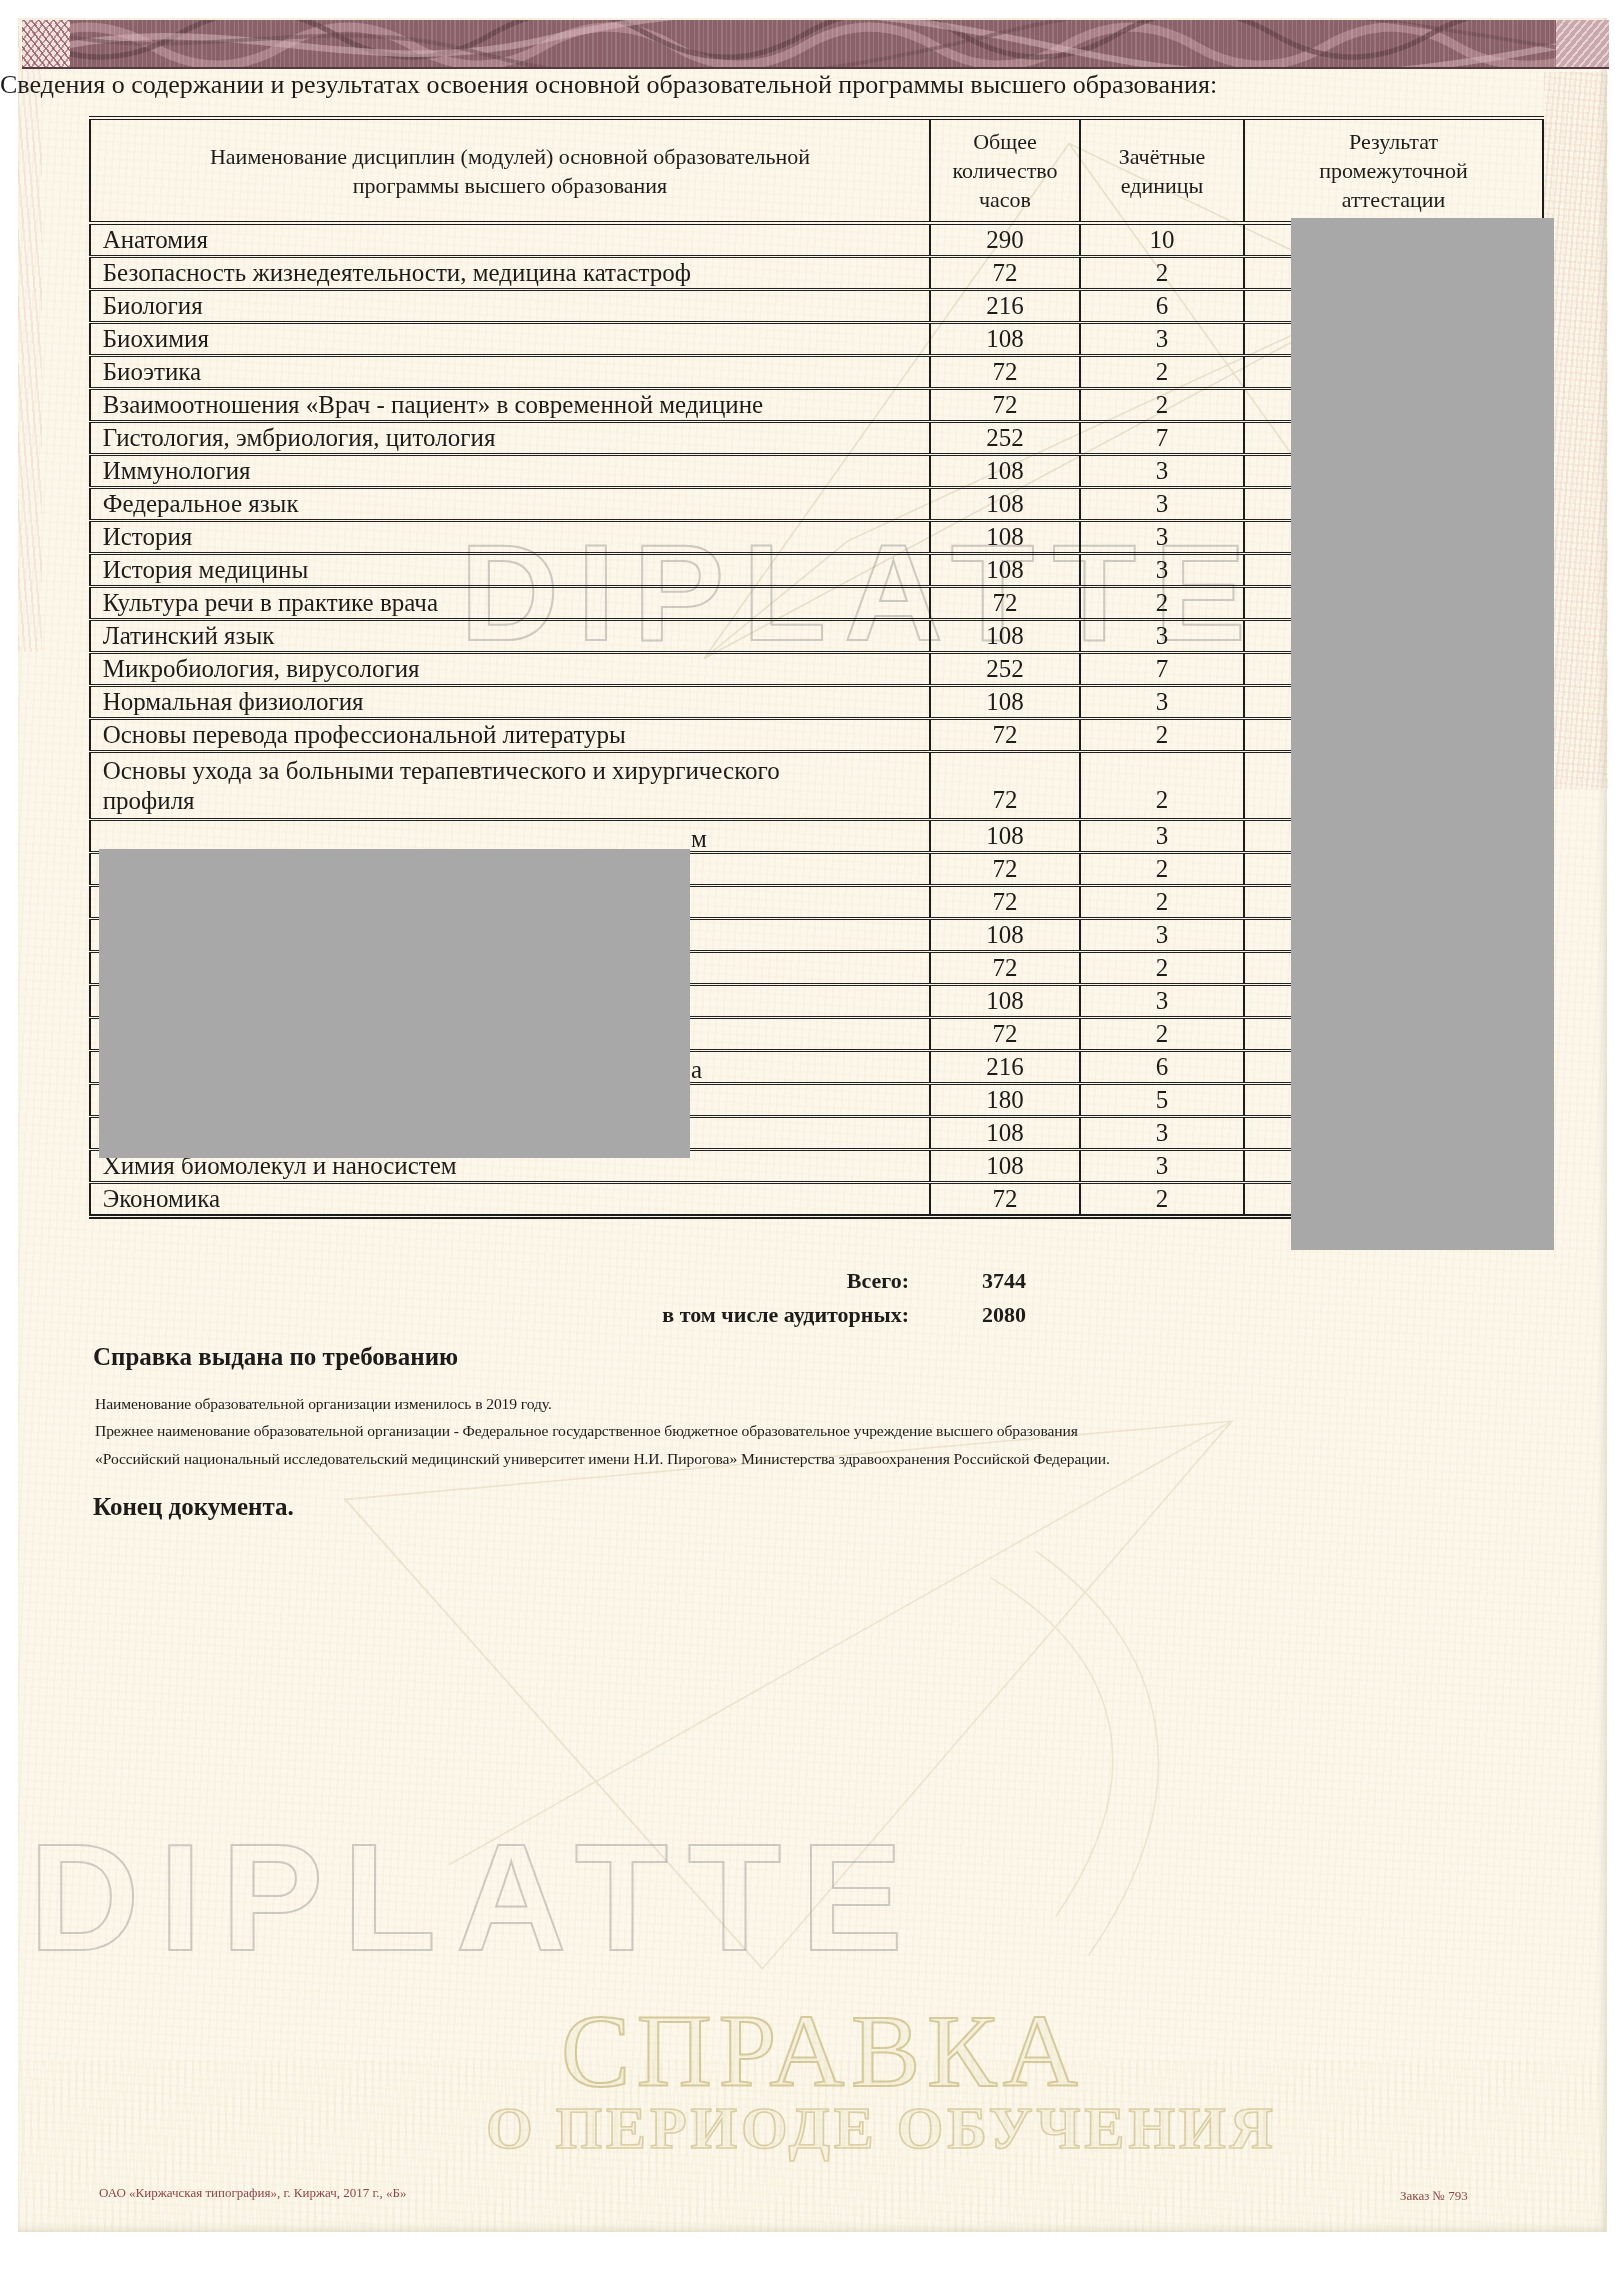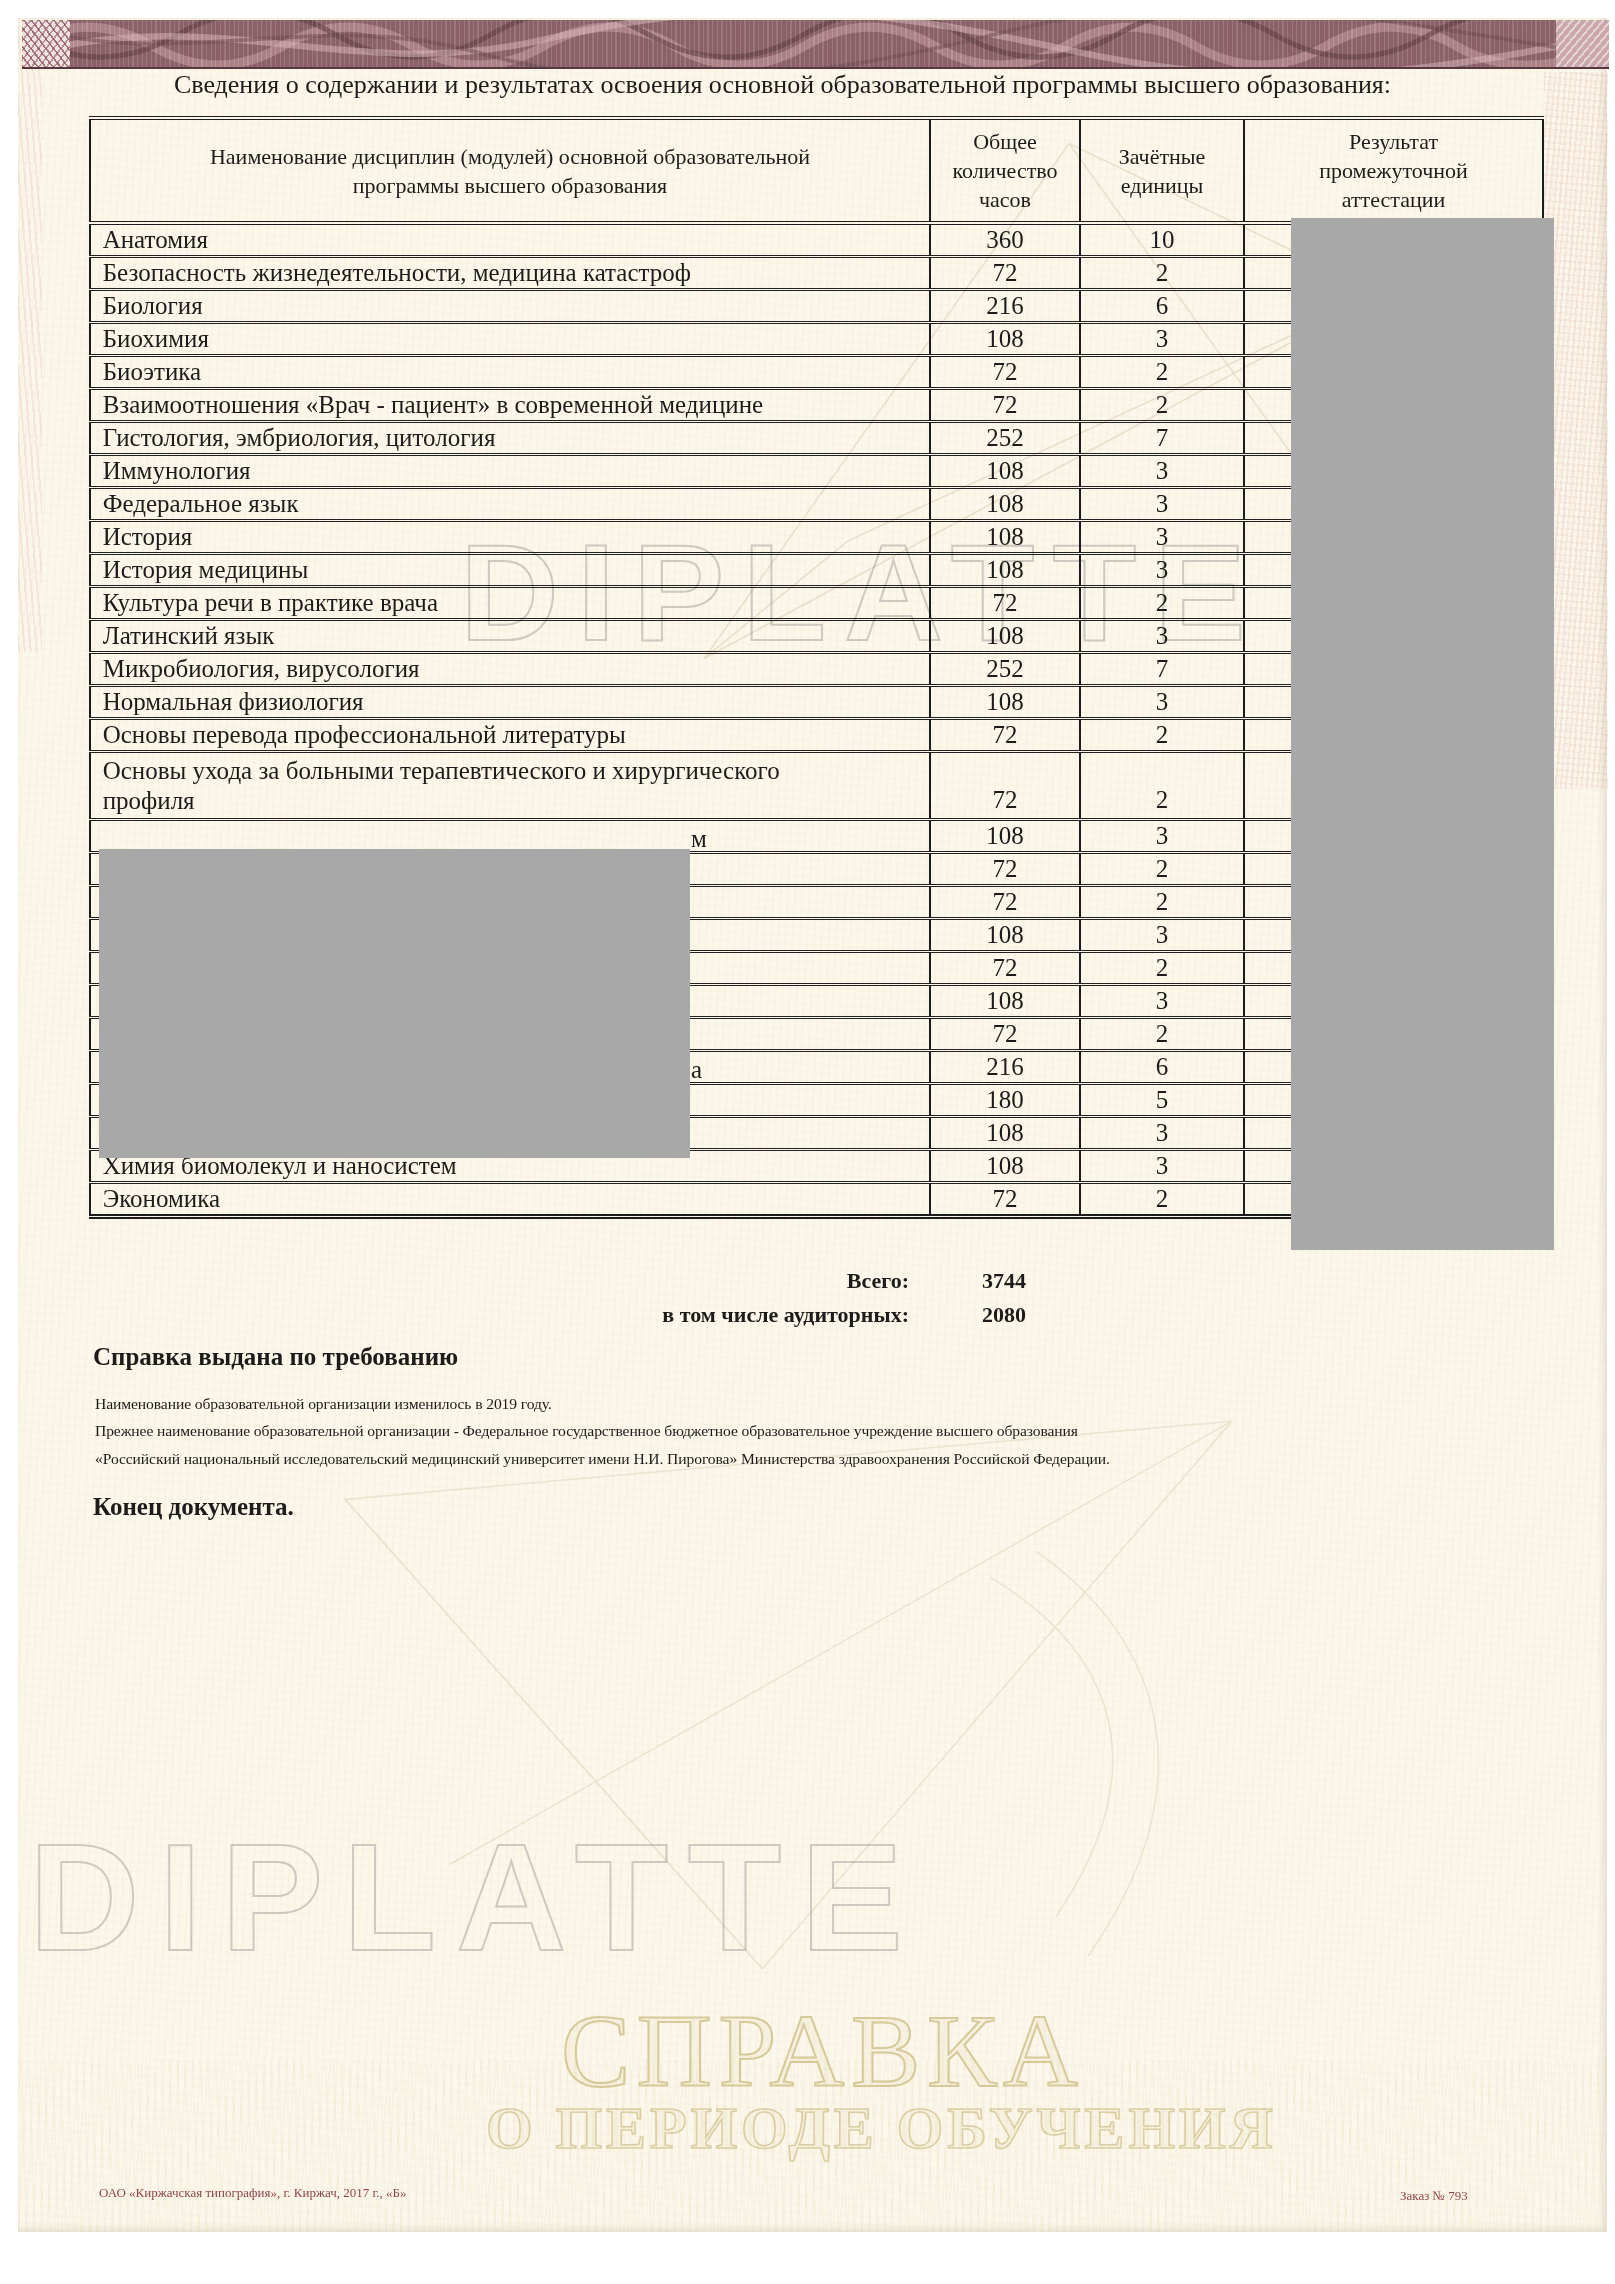--- a/index.html
+++ b/index.html
@@ -24,21 +24,21 @@
         border-bottom:2.6px solid #57383e;z-index:2;overflow:hidden;}
   .band .hatch{position:absolute;inset:0;
         background:repeating-linear-gradient(90deg, rgba(255,255,255,0.14) 0 1.3px, transparent 1.3px 4.6px);}
   .band-end{position:absolute;top:0;height:100%;z-index:3;}
   .band-end.left{left:0;width:48px;background:#efe2df;
         background-image:repeating-linear-gradient(52deg, rgba(140,80,90,0.75) 0 1.6px, transparent 1.6px 5.9px),
                          repeating-linear-gradient(-52deg, rgba(140,80,90,0.55) 0 1.6px, transparent 1.6px 5.9px);}
   .band-end.right{right:0;width:53px;background:#caa7ab;
         background-image:repeating-linear-gradient(130deg, rgba(255,255,255,0.5) 0 2px, transparent 2px 5.9px);}
 
-  .title{position:absolute;left:0;top:70px;width:1565px;text-align:center;font-size:26px;z-index:4;}
+  .title{position:absolute;left:0;top:70px;width:1565px;font-size:26px;z-index:4;}
 
   
   table.transcript{position:absolute;left:89px;top:116px;width:1452px;z-index:4;
         border-collapse:collapse;table-layout:fixed;
         border-left:2.6px solid #1c1c1c;border-right:2.6px solid #1c1c1c;
         border-top:4.6px double #1c1c1c;border-bottom:5.2px double #1c1c1c;}
   table.transcript th{height:99px;font-weight:normal;font-size:22px;line-height:29px;
         text-align:center;vertical-align:middle;border-bottom:4.6px double #1c1c1c;white-space:pre-line;}
   table.transcript td{font-size:25px;border-bottom:3.3px double #222;vertical-align:middle;}
   table.transcript th,table.transcript td{border-right:2px solid #1c1c1c;}
@@ -140,21 +140,21 @@
         <th>Зачётные
 единицы</th>
         <th>Результат
 промежуточной
 аттестации</th>
       </tr>
     </thead>
     <tbody>
         <tr>
           <td class="c-name"><span class="nm">Анатомия</span></td>
-          <td class="c-num">360</td>
+          <td class="c-num">290</td>
           <td class="c-num">10</td>
           <td class="c-res"></td>
         </tr>
         <tr>
           <td class="c-name"><span class="nm">Безопасность жизнедеятельности, медицина катастроф</span></td>
           <td class="c-num">72</td>
           <td class="c-num">2</td>
           <td class="c-res"></td>
         </tr>
         <tr>

